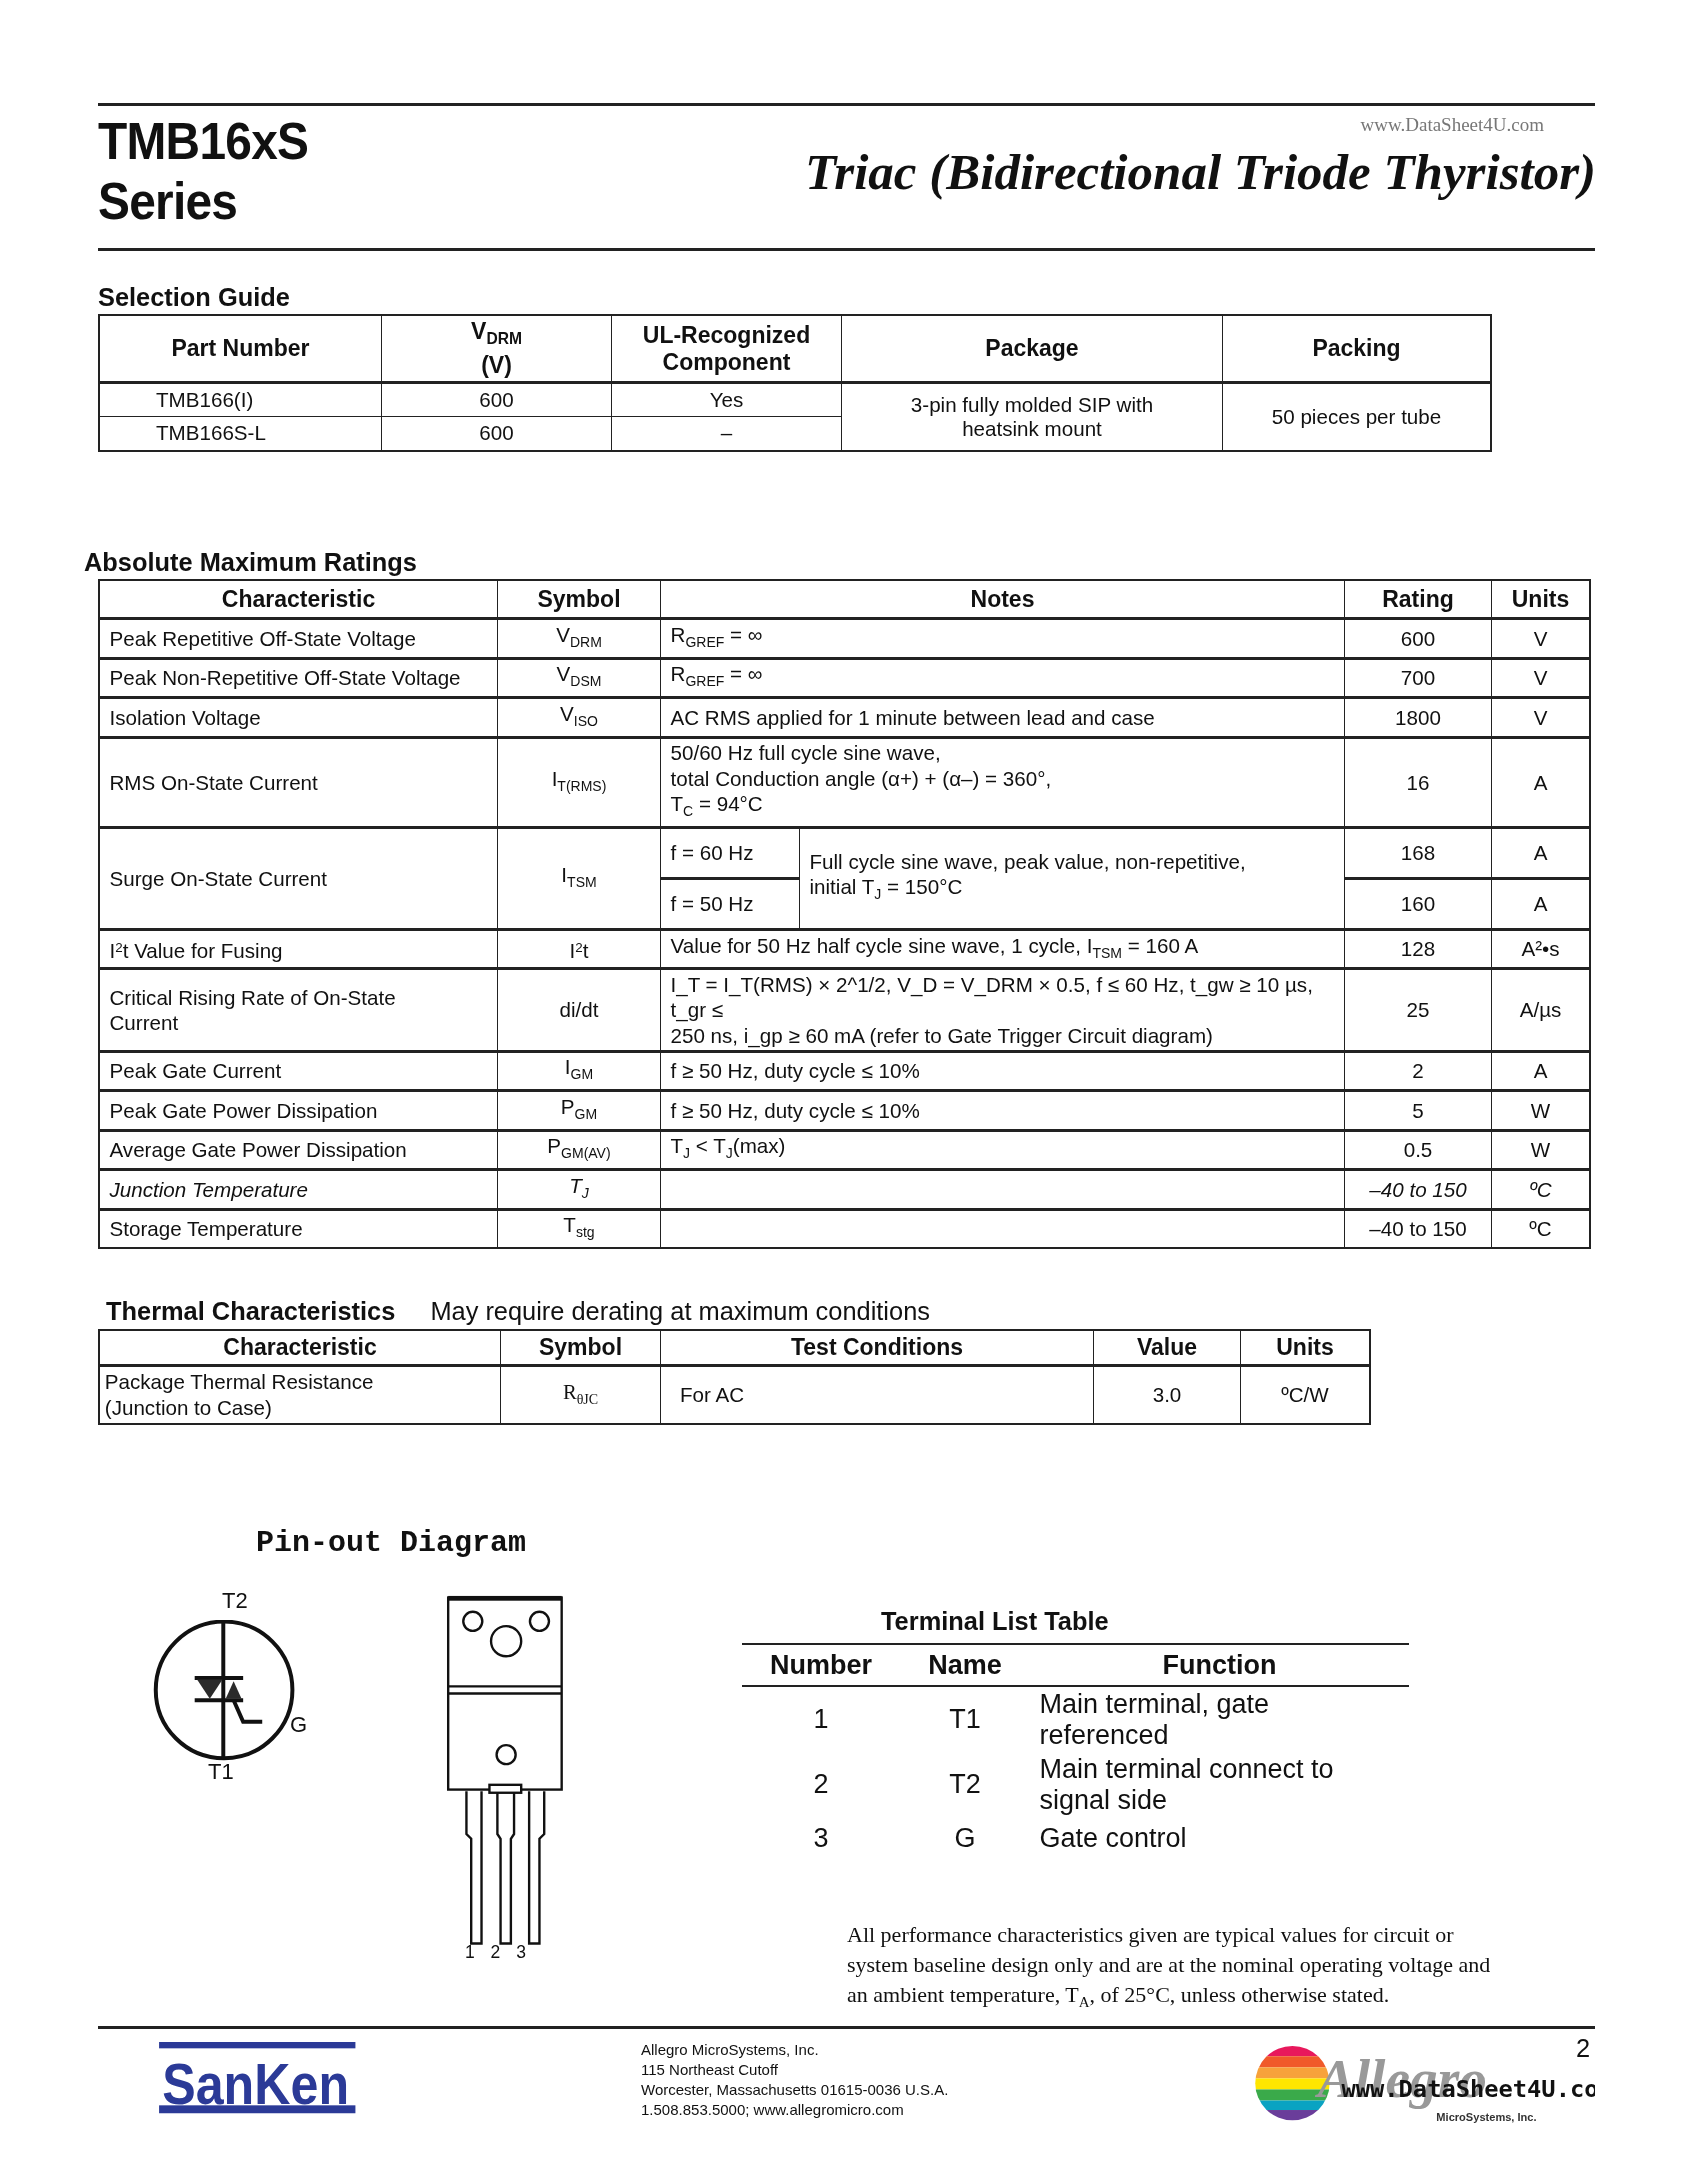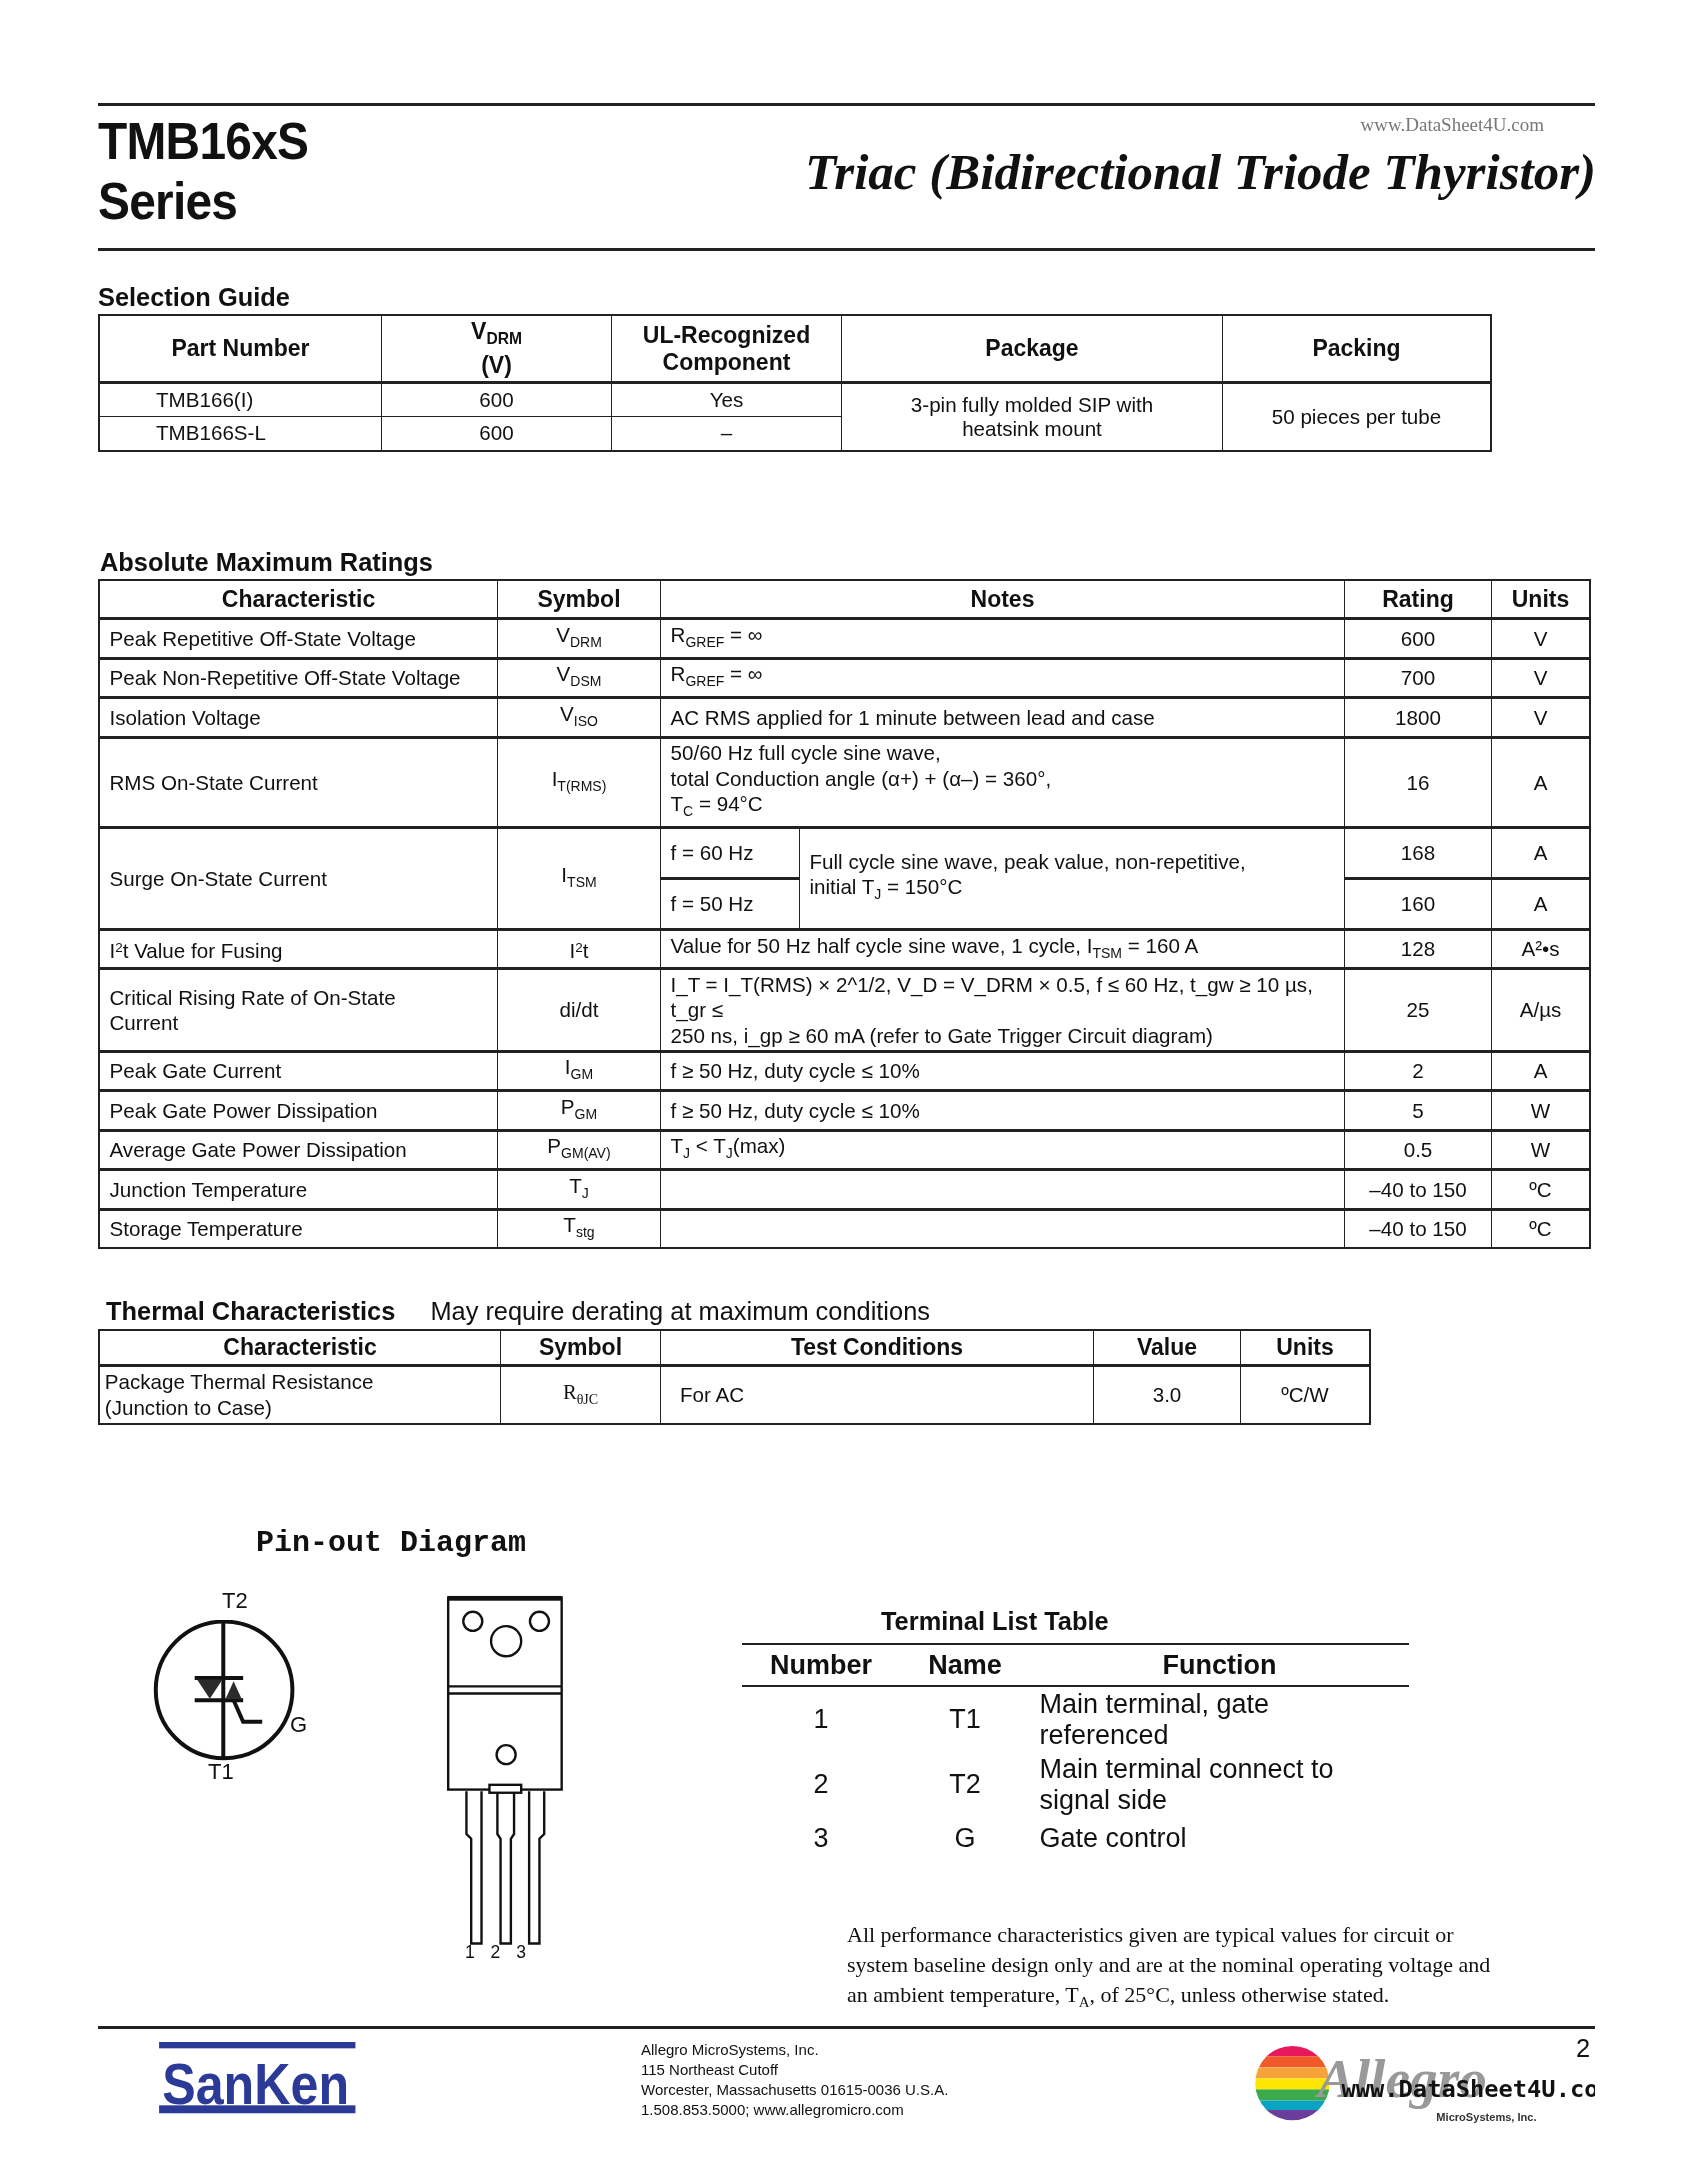--- a/index.html
+++ b/index.html
@@ -64,21 +64,21 @@
     <td rowspan="2">50 pieces per tube</td>
   </tr>
   <tr>
     <td class="left">TMB166S-L</td>
     <td>600</td>
     <td>–</td>
   </tr>
 </tbody>
   </table>
 
-<div class="section-title" style="left:100px;top:548px;">Absolute Maximum Ratings</div>
+<div class="section-title" style="left:84px;top:548px;">Absolute Maximum Ratings</div>
 <table class="amr" style="left:98px;top:579px;width:1493px;border:2.4px solid #222;">
   <tbody>
       <tr>
     <th style="width:378px;">Characteristic</th>
     <th style="width:143px;">Symbol</th>
     <th colspan="2">Notes</th>
     <th style="width:127px;">Rating</th>
     <th style="width:78px;">Units</th>
   </tr>
 
@@ -161,21 +161,21 @@
   </tr>
 
   <tr class="thick-top" style="height:37px;">
     <td>Average Gate Power Dissipation</td>
     <td class="c"><span>P</span><sub>GM(AV)</sub></td>
     <td colspan="2"><span>T</span><sub>J</sub><span> &lt; T</span><sub>J</sub><span>(max)</span></td>
     <td class="c">0.5</td>
     <td class="c">W</td>
   </tr>
 
-  <tr class="thick-top" style="height:37px;">
+  <tr class="thick-top" style="height:37px;font-style:italic;">
     <td>Junction Temperature</td>
     <td class="c"><span>T</span><sub>J</sub></td>
     <td colspan="2"></td>
     <td class="c">–40 to 150</td>
     <td class="c">ºC</td>
   </tr>
 
   <tr class="thick-top" style="height:37px;">
     <td>Storage Temperature</td>
     <td class="c"><span>T</span><sub>stg</sub></td>

